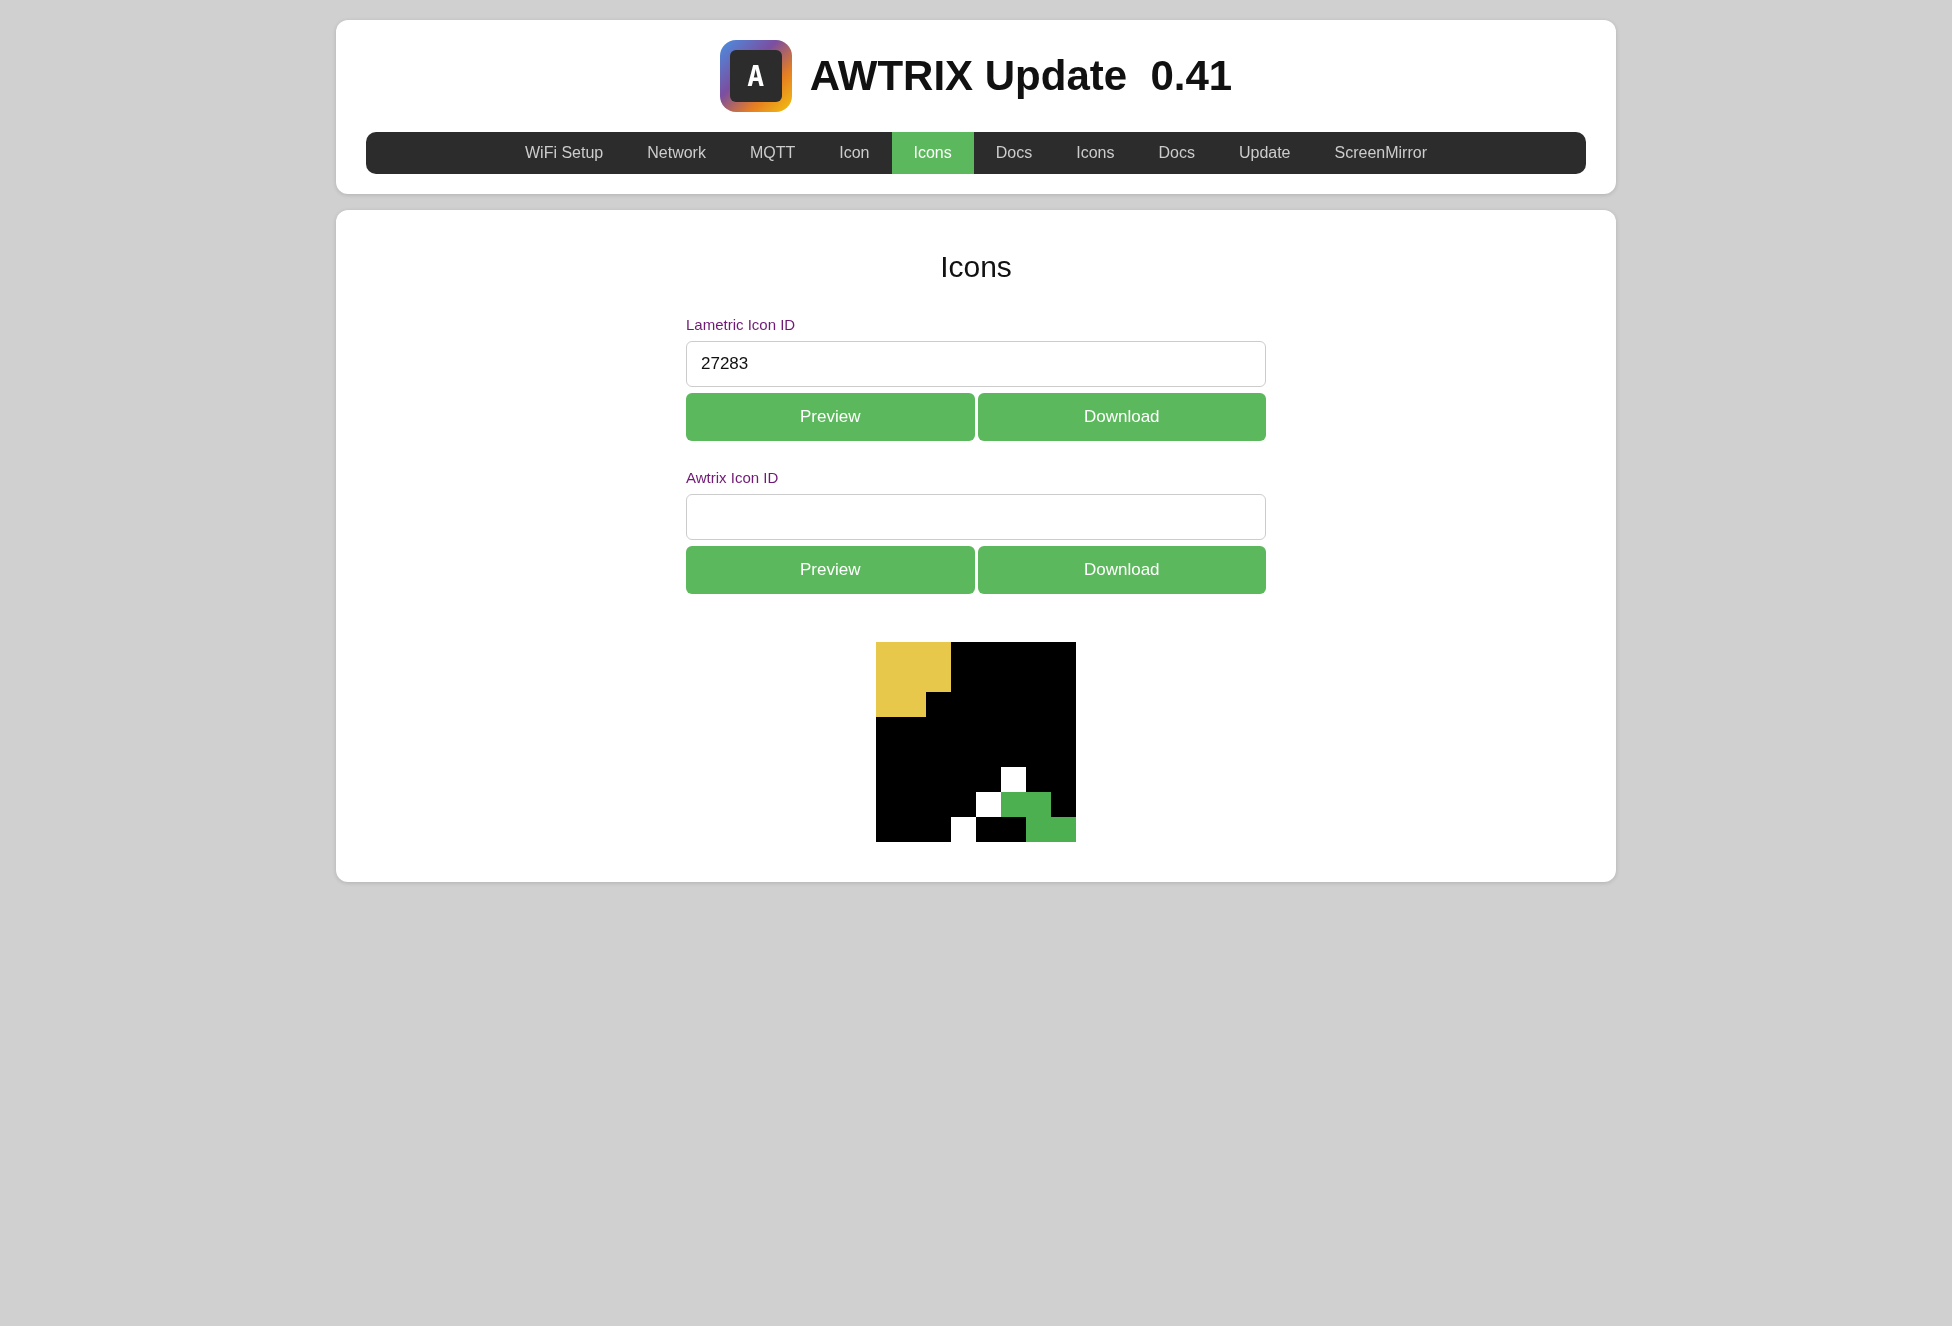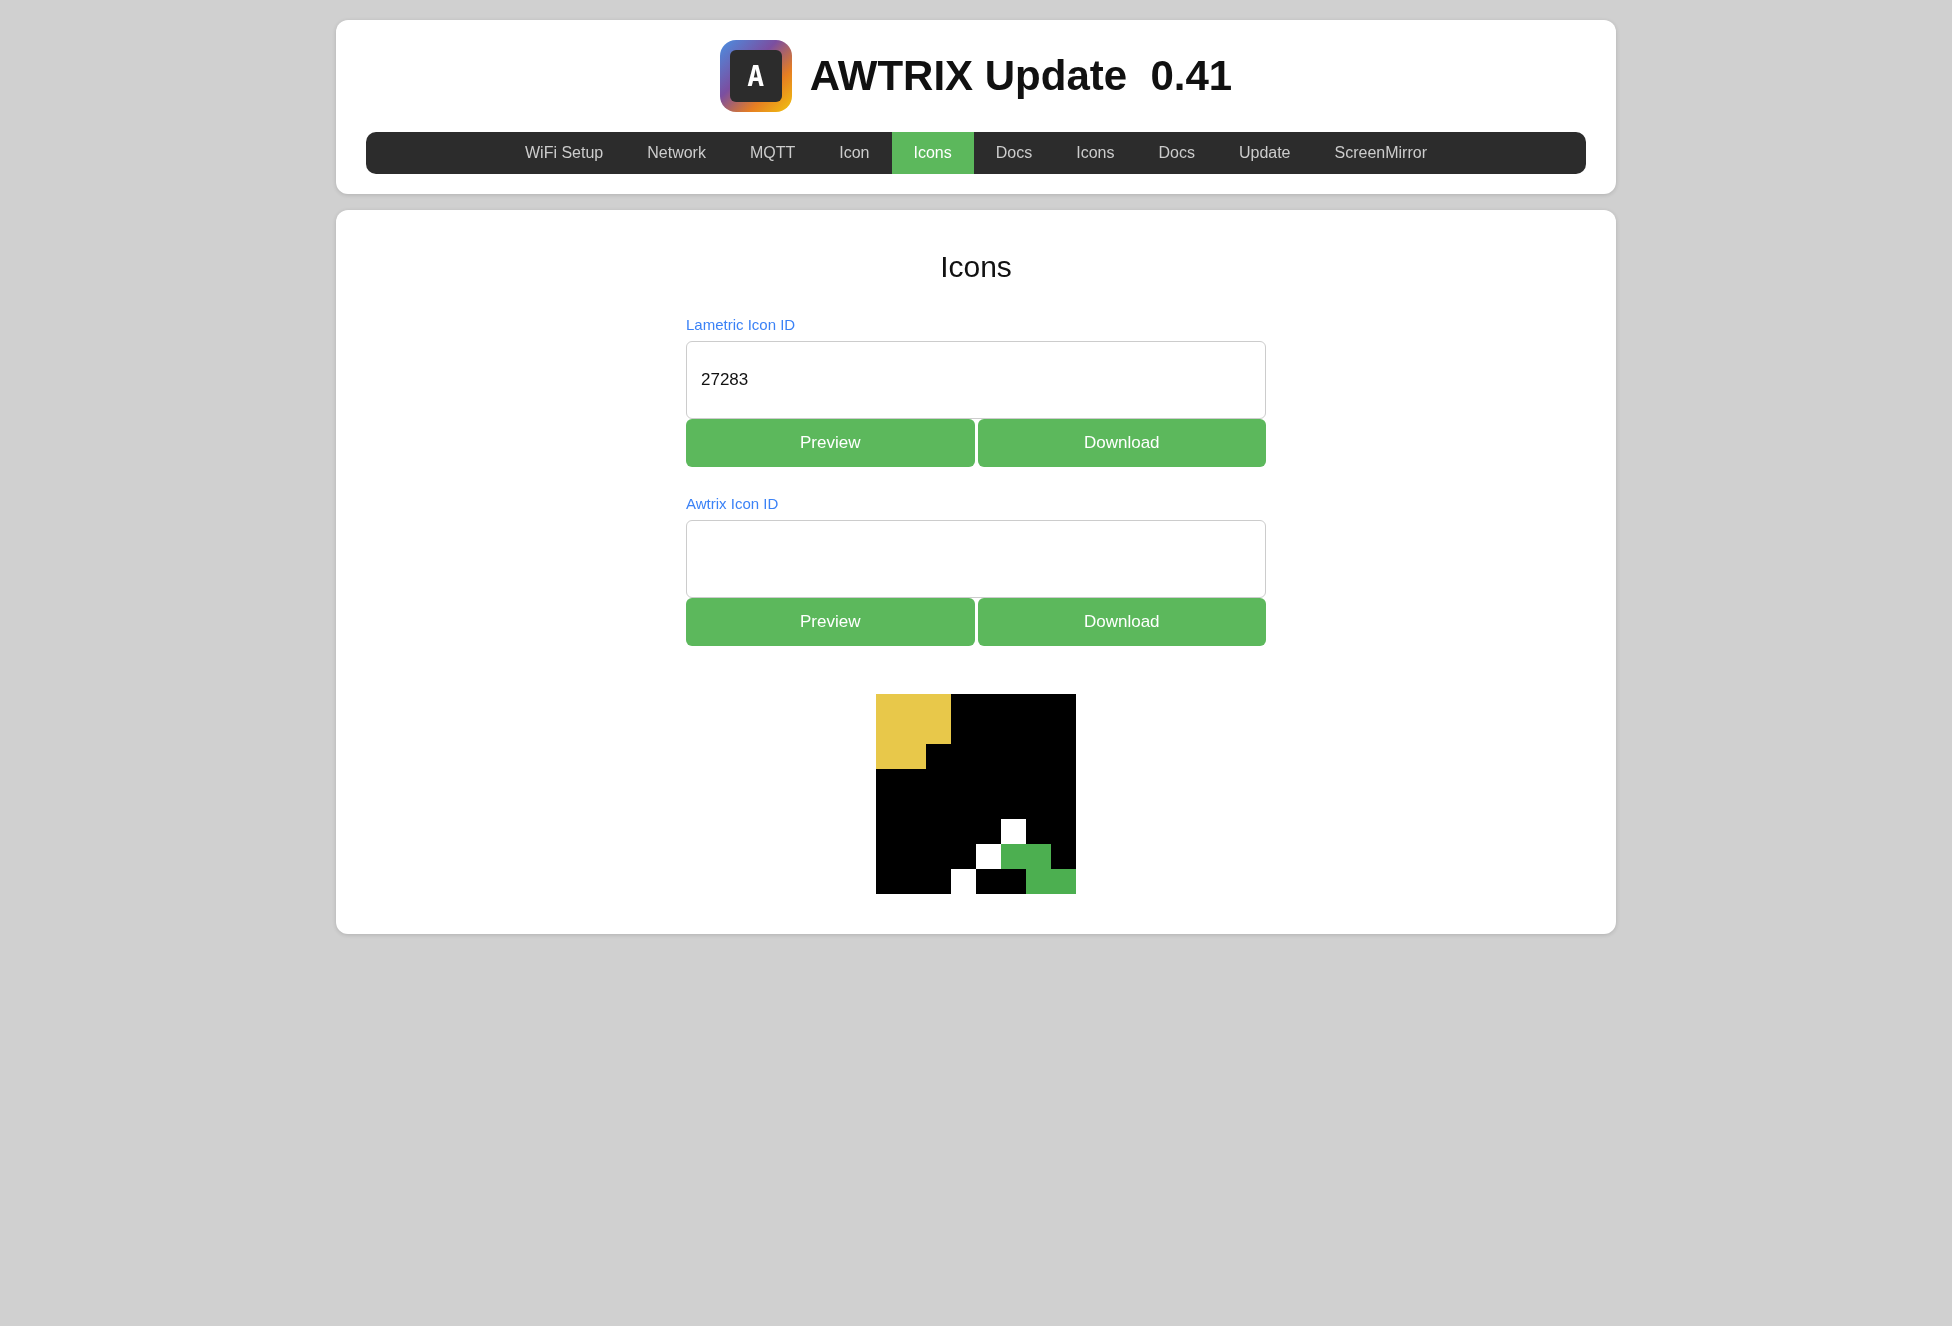--- a/index.html
+++ b/index.html
@@ -110,32 +110,32 @@
     }
 
     .form-section {
       width: 100%;
       max-width: 580px;
       margin-bottom: 28px;
     }
 
     .field-label {
       font-size: 15px;
-      color: #3b82f6;
+      color: #701a75;
       margin-bottom: 8px;
     }
 
     .text-input {
       width: 100%;
-      padding: 28px 14px;
+      padding: 12px 14px;
       border: 1px solid #ccc;
       border-radius: 6px;
       font-size: 17px;
       color: #111;
-      margin-bottom: 0;
+      margin-bottom: 6px;
       outline: none;
     }
 
     .button-row {
       display: flex;
       gap: 3px;
     }
 
     .btn-green {
       flex: 1;

